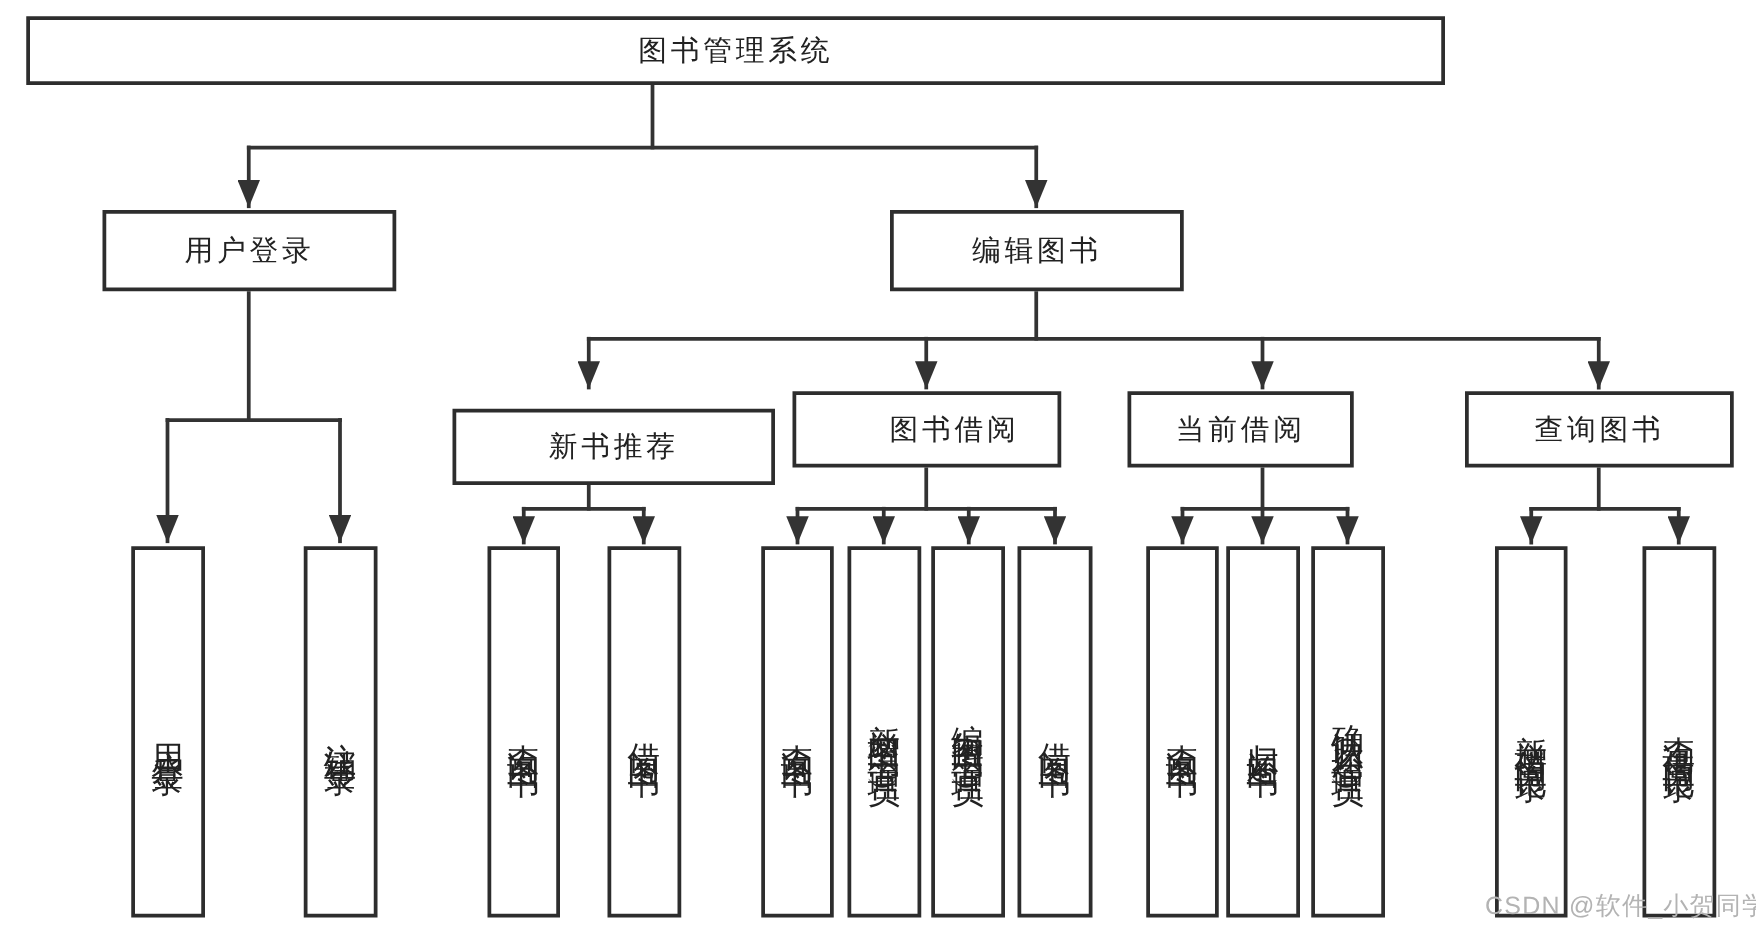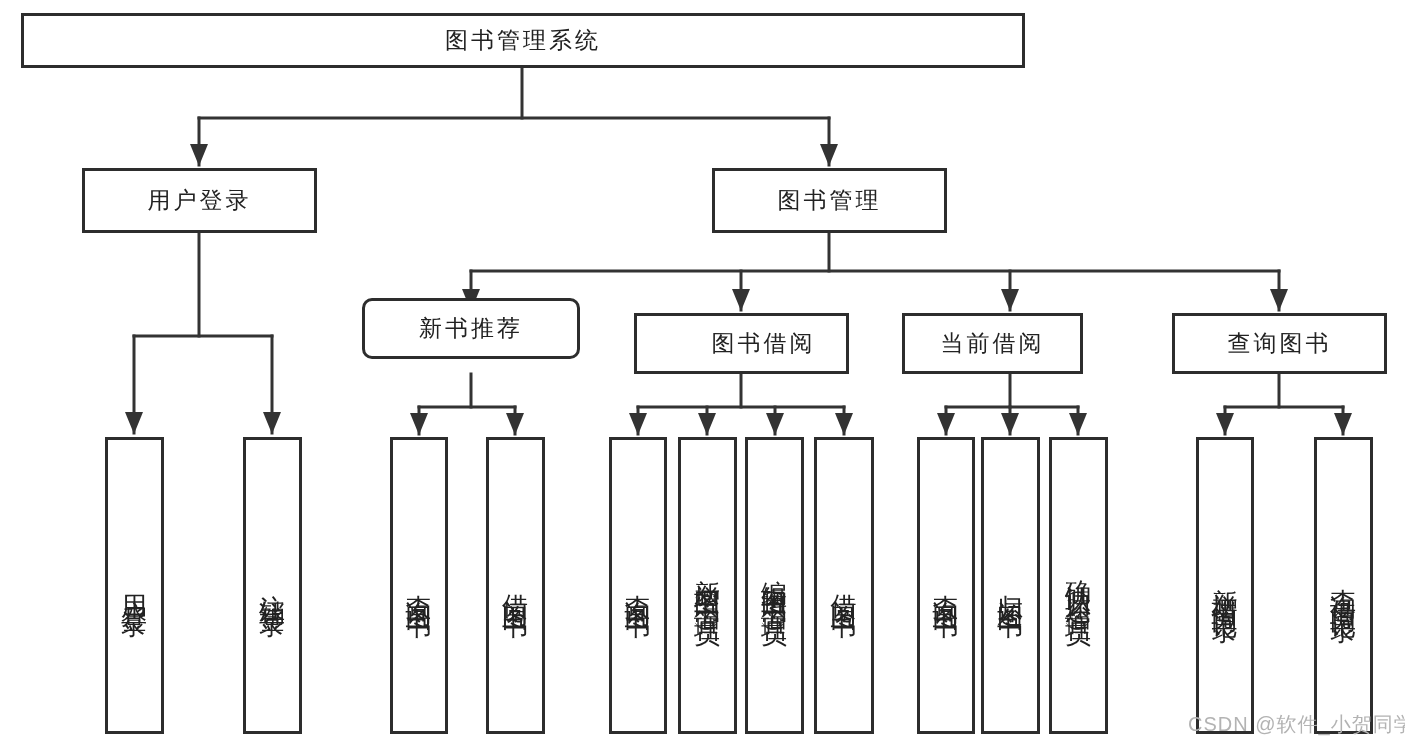--- a/index.html
+++ b/index.html
@@ -87,26 +87,26 @@
     <line class="c arrow" x1="946" y1="407" x2="946" y2="434"></line>
     <line class="c arrow" x1="1010" y1="407" x2="1010" y2="434"></line>
     <line class="c arrow" x1="1078" y1="407" x2="1078" y2="434"></line>
 
     <line class="c" x1="1279" y1="374" x2="1279" y2="407"></line>
     <line class="c" x1="1225" y1="407" x2="1343" y2="407"></line>
     <line class="c arrow" x1="1225" y1="407" x2="1225" y2="434"></line>
     <line class="c arrow" x1="1343" y1="407" x2="1343" y2="434"></line>
   </svg>
 
-  <div class="box hbox" style="left:21px;top:13px;width:1004px;height:55px;">图书管理系统</div>
+  <div class="box hbox" style="left:21px;top:13px;width:1135px;height:55px;">图书管理系统</div>
 
   <div class="box hbox" style="left:82px;top:168px;width:235px;height:65px;">用户登录</div>
-  <div class="box hbox" style="left:712px;top:168px;width:235px;height:65px;">图书管理</div>
+  <div class="box hbox" style="left:712px;top:168px;width:235px;height:65px;">编辑图书</div>
 
-  <div class="box hbox" style="left:362px;top:298px;width:218px;height:61px;border-radius:10px;">新书推荐</div>
+  <div class="box hbox" style="left:362px;top:327px;width:258px;height:61px;">新书推荐</div>
   <div class="box hbox" style="left:634px;top:313px;width:215px;height:61px;padding-left:44px;">图书借阅</div>
   <div class="box hbox" style="left:902px;top:313px;width:181px;height:61px;">当前借阅</div>
   <div class="box hbox" style="left:1172px;top:313px;width:215px;height:61px;">查询图书</div>
 
   <div class="box vbox" style="left:105px;top:437px;width:59px;height:297px;">用户登录</div>
   <div class="box vbox" style="left:243px;top:437px;width:59px;height:297px;">注销登录</div>
 
   <div class="box vbox" style="left:390px;top:437px;width:58px;height:297px;">查询图书</div>
   <div class="box vbox" style="left:486px;top:437px;width:59px;height:297px;">借阅图书</div>
 

